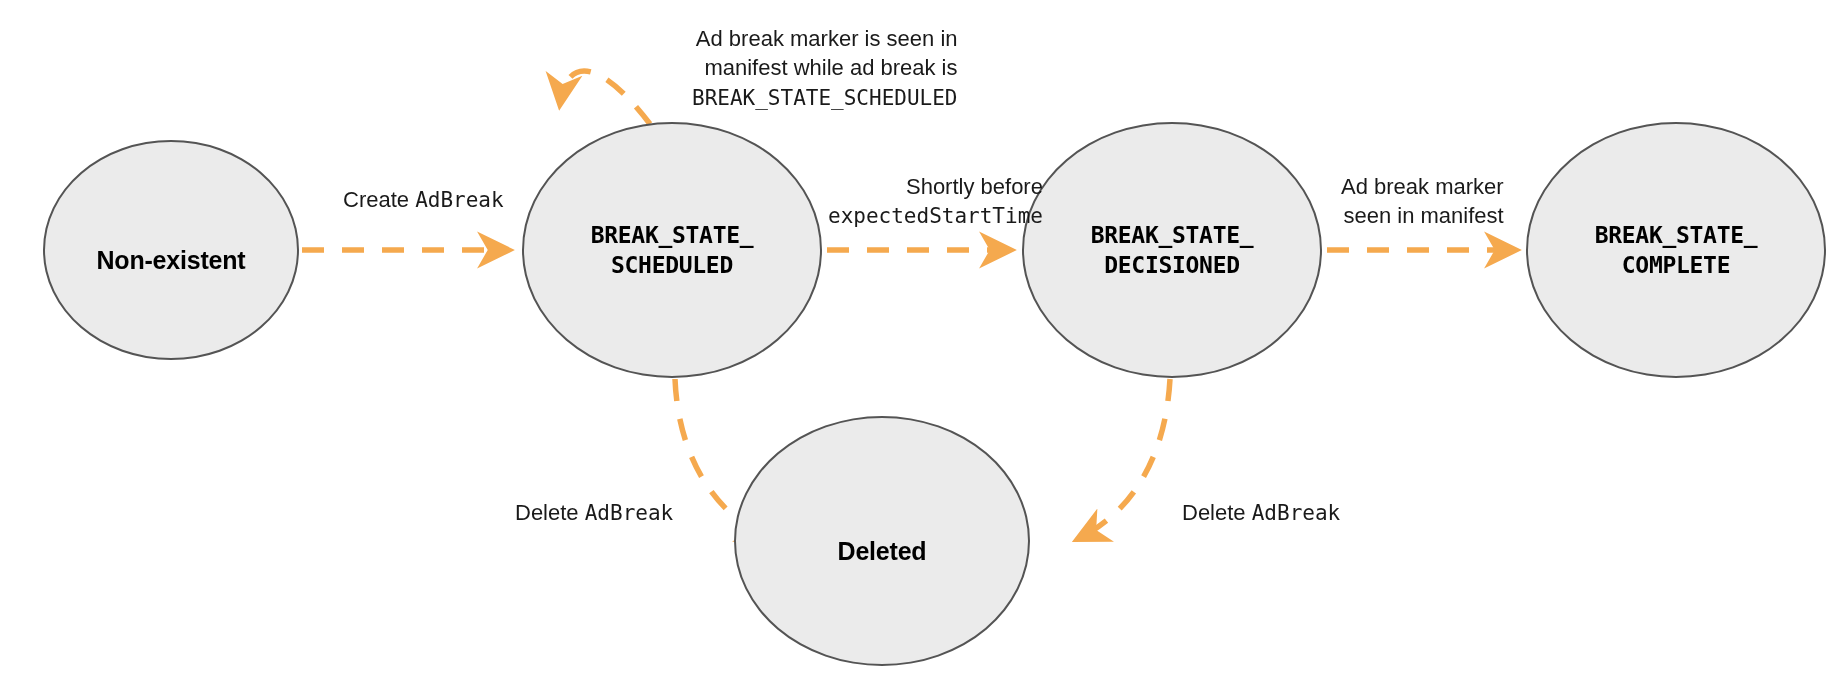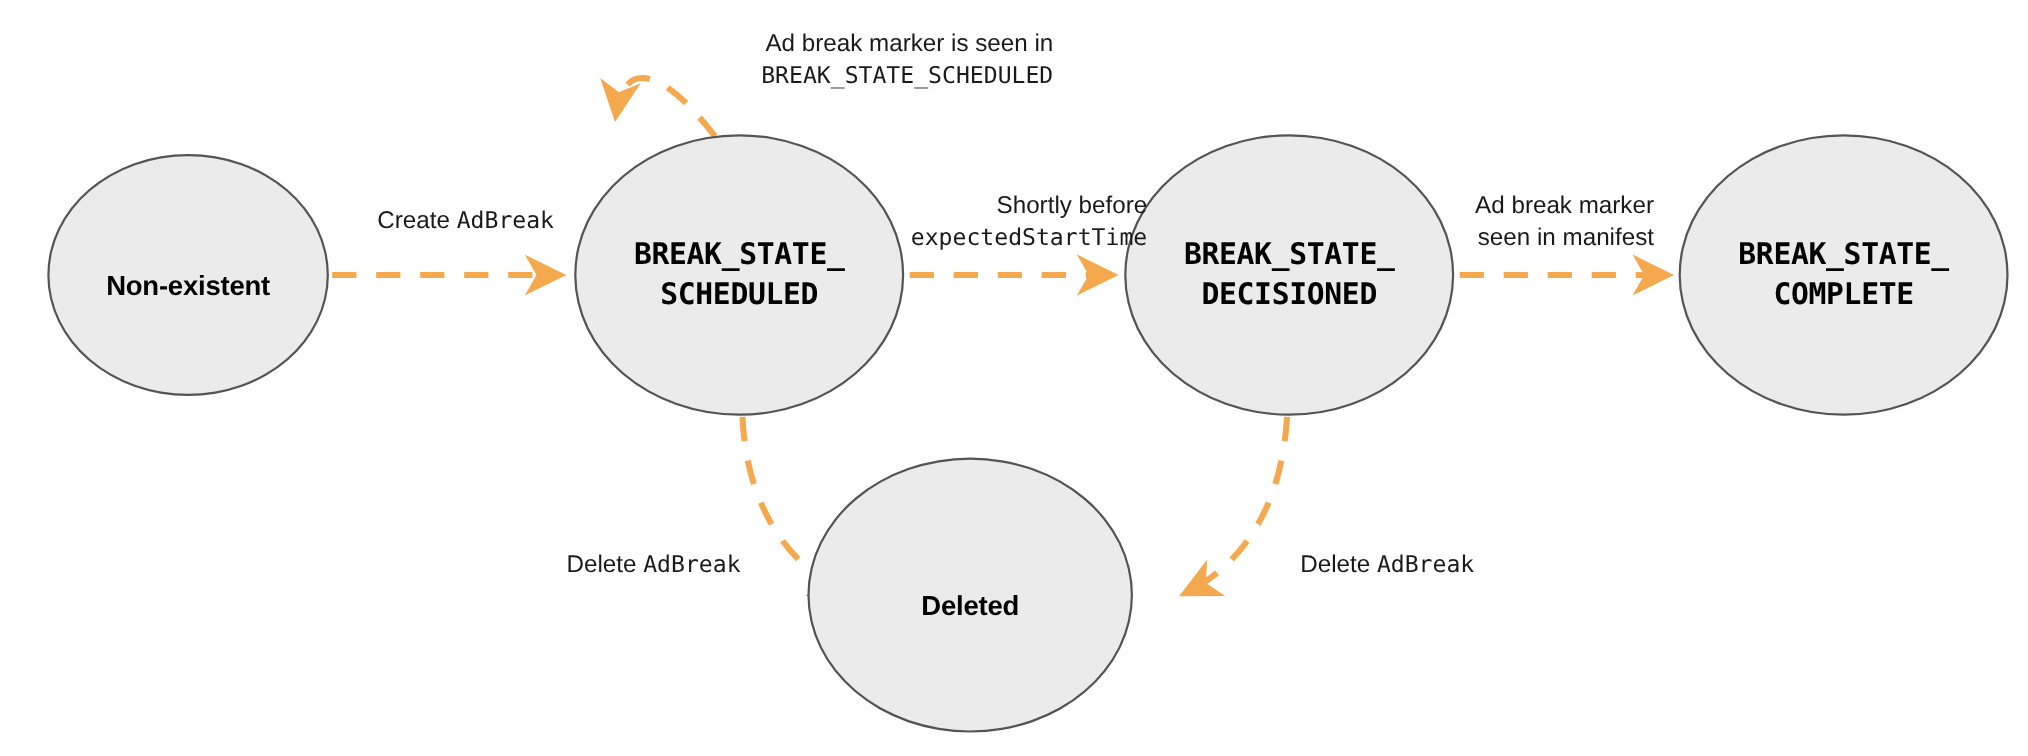--- a/index.html
+++ b/index.html
@@ -42,21 +42,21 @@
   .node-label.sans {
     font-family: "Liberation Sans", sans-serif;
     font-weight: bold;
     font-size: 25px;
     letter-spacing: -0.2px;
     margin-top: 20px;
   }
   .node-label.mono {
     font-family: "DejaVu Sans Mono", monospace;
     font-weight: bold;
-    font-size: 27px;
+    font-size: 23px;
     letter-spacing: -0.3px;
   }
   .edge-label {
     position: absolute;
     color: #1a1a1a;
     font-size: 22px;
     line-height: 1.33;
     white-space: nowrap;
   }
   .edge-label .sans {
@@ -120,20 +120,21 @@
 
   <div class="node" style="left:734px; top:416px; width:296px; height:250px;">
     <span class="node-label sans">Deleted</span>
   </div>
 
   <div class="edge-label lbl-left" style="left: 343px; top: 185px;">
       <span class="ln"><span class="sans">Create </span><span class="mono">AdBreak</span></span>
     </div>
   <div class="edge-label lbl-left" style="left: 692px; top: 24px;">
       <span class="ln"><span class="sans">Ad break marker is seen in</span></span>
+      <span class="ln"><span class="sans">manifest while ad break is</span></span>
       <span class="ln"><span class="mono">BREAK_STATE_SCHEDULED</span></span>
     </div>
   <div class="edge-label lbl-left" style="left: 1341px; top: 172px;">
       <span class="ln"><span class="sans">Ad break marker</span></span>
       <span class="ln"><span class="sans">seen in manifest</span></span>
     </div>
   <div class="edge-label lbl-left" style="left: 828px; top: 172px;">
       <span class="ln"><span class="sans">Shortly before</span></span>
       <span class="ln"><span class="mono">expectedStartTime</span></span>
     </div>

